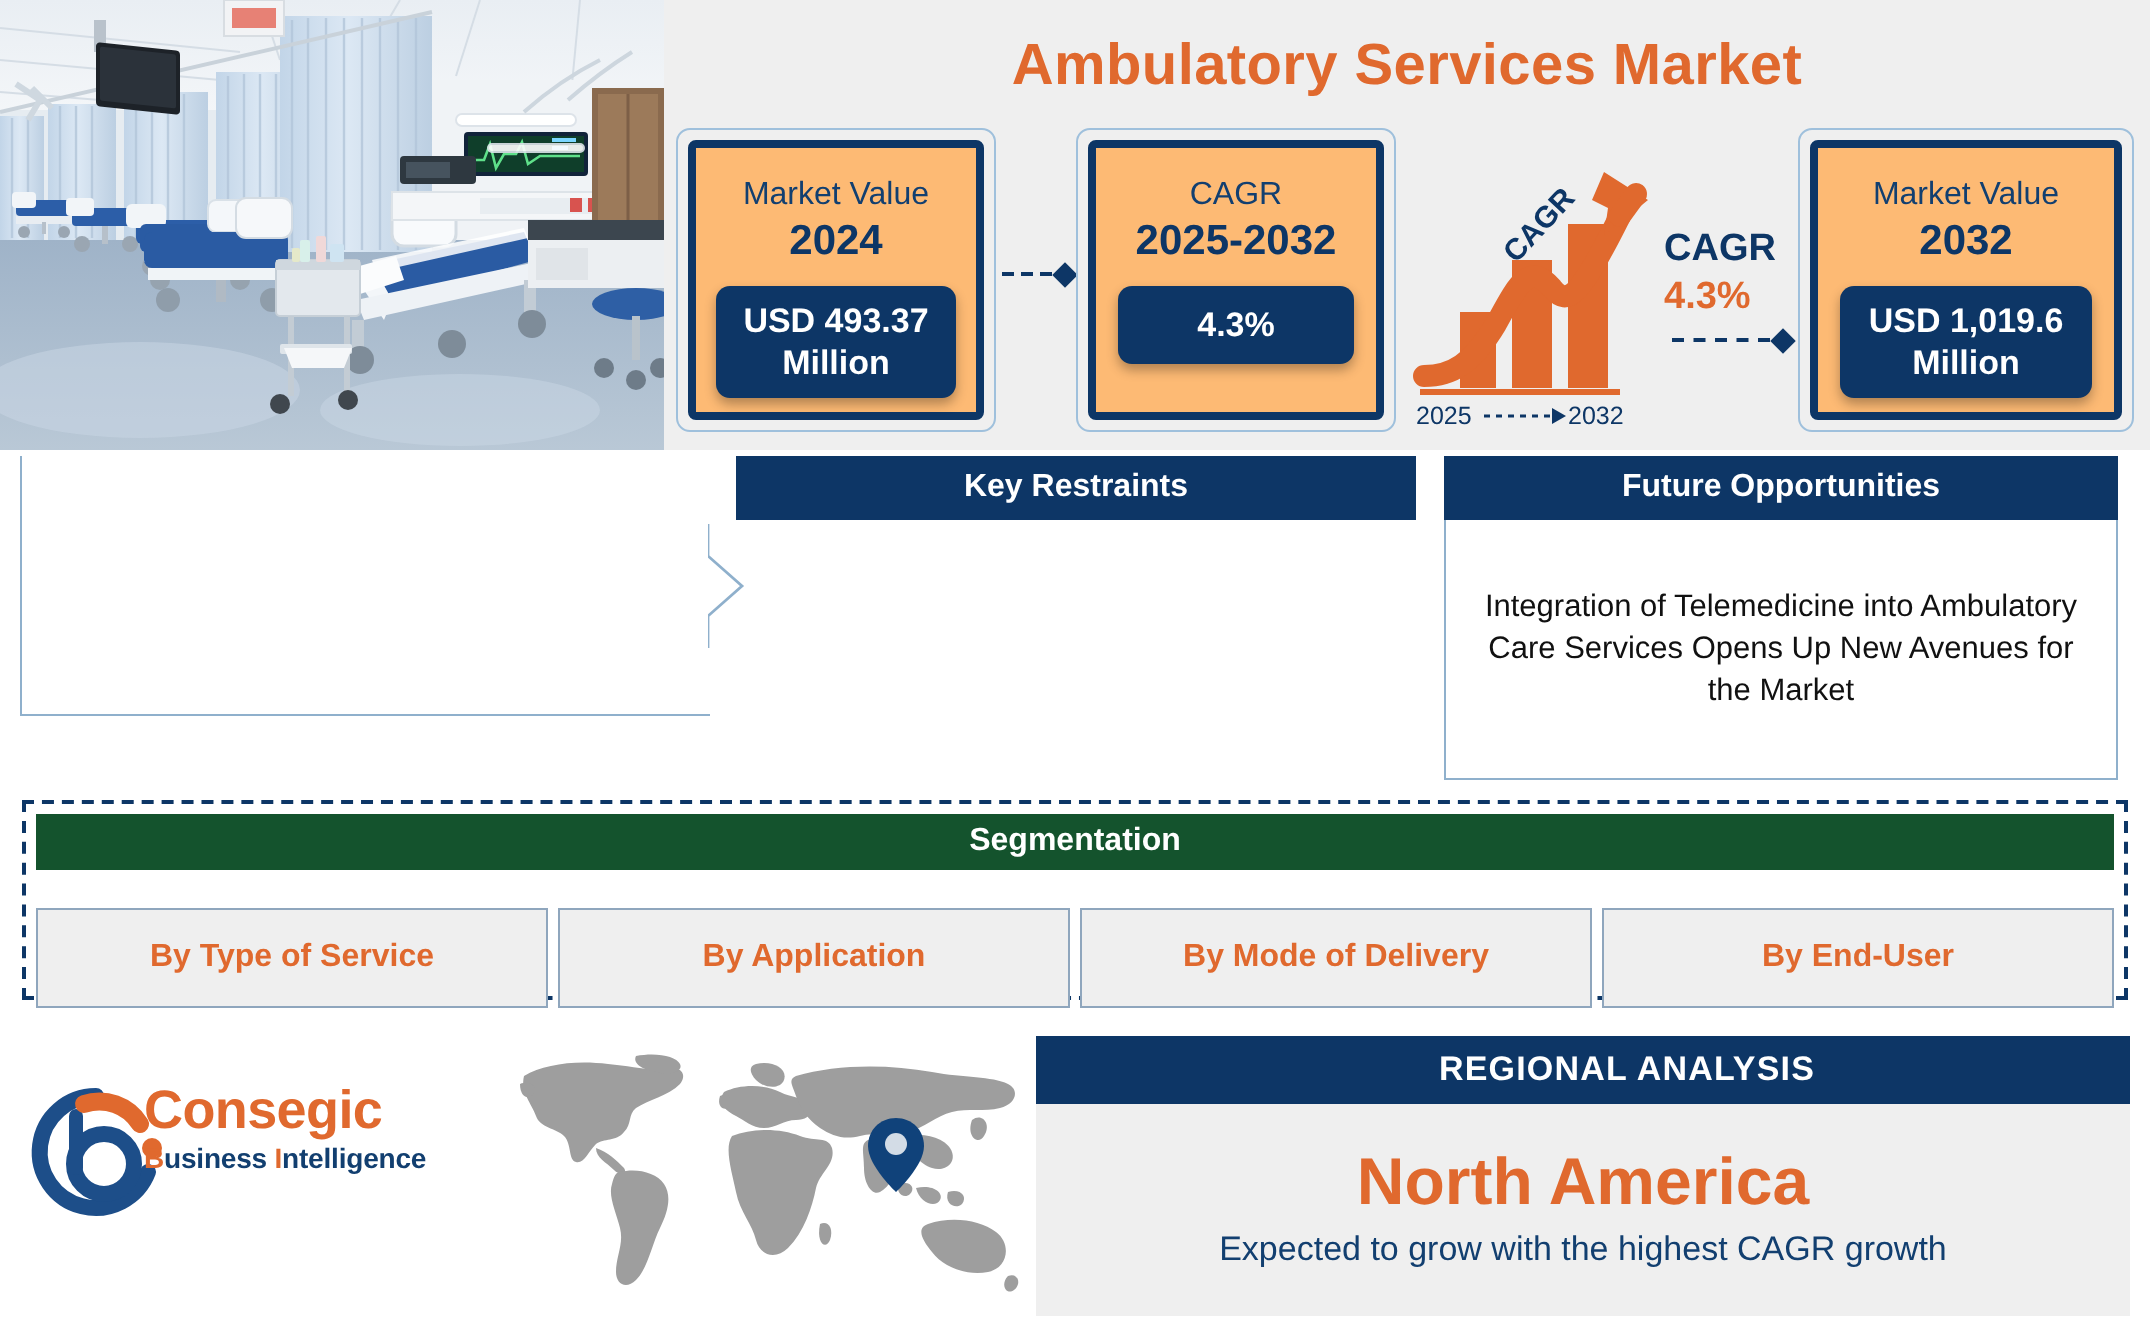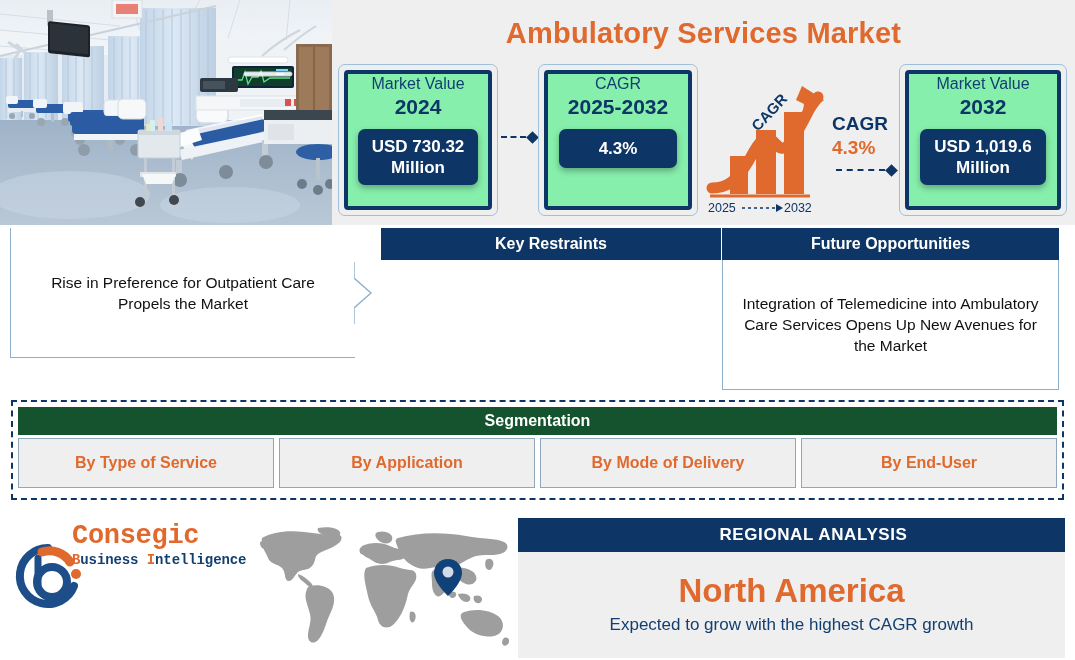--- a/index.html
+++ b/index.html
@@ -25,22 +25,23 @@
   }
 
   
   .statbox {
     position:absolute; top:64px; height:152px;
     border:1px solid #9fc0dc; border-radius:7px; background:#efefef;
     padding:5px;
   }
   .statbox-inner {
     width:100%; height:100%;
-    border:4px solid #0d3666; border-radius:4px; background:#86efac;
+    border:4px solid #0d3666; border-radius:4px; background:#fdba74;
     display:flex; flex-direction:column; align-items:center; justify-content:flex-start;
+    padding-top:14px;
   }
   .sb-label { color:#123f70; font-size:16px; line-height:20px; }
   .sb-year  { color:#0d3666; font-size:21px; font-weight:bold; line-height:26px; }
   .sb-badge {
     margin-top:9px; background:#0d3666; color:#ffffff; border-radius:7px;
     font-size:17px; font-weight:bold; line-height:21px; text-align:center;
     padding:7px 14px; box-shadow:0 3px 6px rgba(0,0,0,0.30);
   }
   .sb-badge.small { font-size:17px; padding:9px 40px; }
 
@@ -74,42 +75,42 @@
     border:1px solid #8fb0cc; border-top:none;
     display:flex; align-items:center; justify-content:center;
     text-align:center; padding:0 14px;
     color:#111111; font-size:15.5px; line-height:21px;
   }
   .panel-body.notch-right { border-right:none; }
   .chev {
     position:absolute; right:-18px; top:34px; width:19px; height:62px;
   }
   #panel-drivers   { left:10px;  width:345px; }
-  #panel-restraints{ left:368px; width:340px;margin-left:13px; }
+  #panel-restraints{ left:368px; width:340px; }
   #panel-future    { left:722px; width:337px; }
 
   
   .seg-wrap {
     position:absolute; left:11px; top:400px; width:1053px; height:100px;
     border:2px dashed #0d3666; background:#ffffff; padding:5px;
   }
   .seg-head {
     height:28px; background:#14532d; color:#ffffff; font-size:16px; font-weight:bold;
     text-align:center; line-height:28px;
   }
-  .seg-row { display:flex; gap:5px; margin-top:3px; height:50px; }
+  .seg-row { display:flex; gap:5px; margin-top:19px; height:50px; }
   .seg-item {
     flex:1; background:#efefef; border:1px solid #8fa6bd;
     display:flex; align-items:center; justify-content:center;
     color:#e0692e; font-size:16px; font-weight:bold; text-align:center;
   }
 
   
   .logo { position:absolute; left:8px; top:540px; width:240px; height:70px; }
-  .logo-text { position:absolute; left:72px; top:521px;font-family:Liberation Mono, monospace; }
+  .logo-text { position:absolute; left:72px; top:540px; }
   .logo-name { color:#e0692e; font-size:27px; font-weight:bold; line-height:30px; letter-spacing:-0.3px; }
   .logo-sub  { font-size:14px; font-weight:bold; line-height:18px; letter-spacing:-0.1px; }
   .logo-sub .b { color:#e0692e; }
   .logo-sub .n { color:#123f70; }
 
   .worldmap { position:absolute; left:258px; top:524px; width:255px; height:132px; }
 
   .region {
     position:absolute; left:518px; top:518px; width:547px; height:140px; background:#efefef;
   }
@@ -347,21 +348,21 @@
     </svg>
   </div>
 
   <div class="main-title">Ambulatory Services Market</div>
 
   <div class="statbox" id="box-2024">
     <div class="statbox-inner">
       <div class="sb-label">Market Value</div>
       <div class="sb-year">2024</div>
       <div class="sb-badge">
-        <div>USD 730.32</div>
+        <div>USD 493.37</div>
         <div>Million</div>
       </div>
     </div>
   </div>
 
   <div class="connector" id="conn-1">
     <span class="dline"></span>
     <span class="diamond"></span>
   </div>
 
@@ -411,21 +412,20 @@
         <div>USD 1,019.6</div>
         <div>Million</div>
       </div>
     </div>
   </div>
 
   <div class="panels">
 
     <div class="panel" id="panel-drivers">
       <div class="panel-body notch-right">
-        <span>Rise in Preference for Outpatient Care Propels the Market</span>
         <svg class="chev" viewBox="0 0 19 62">
           <path d="M0 0 L0 16 L17 31 L0 46 L0 62" fill="none" stroke="#8fb0cc" stroke-width="1.4"></path>
         </svg>
       </div>
     </div>
 
     <div class="panel" id="panel-restraints">
       <div class="panel-head">Key Restraints</div>
     </div>
 

